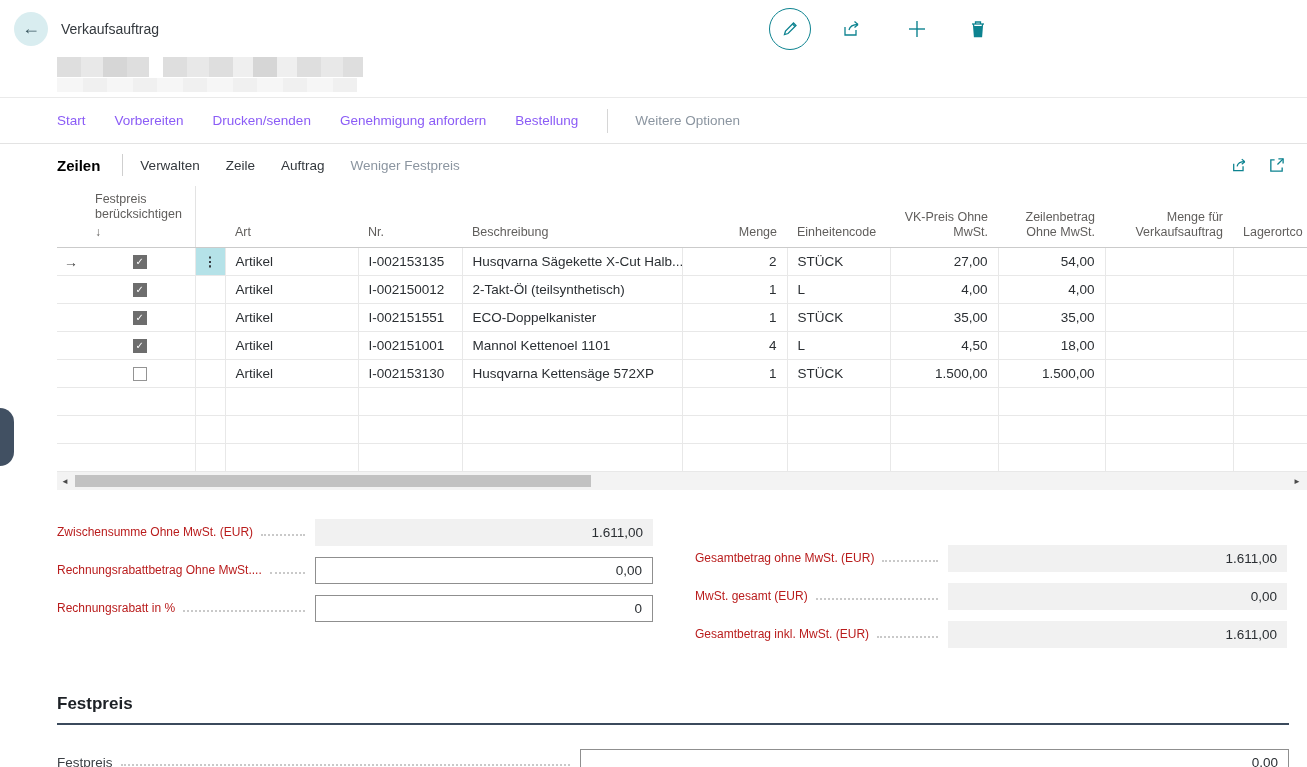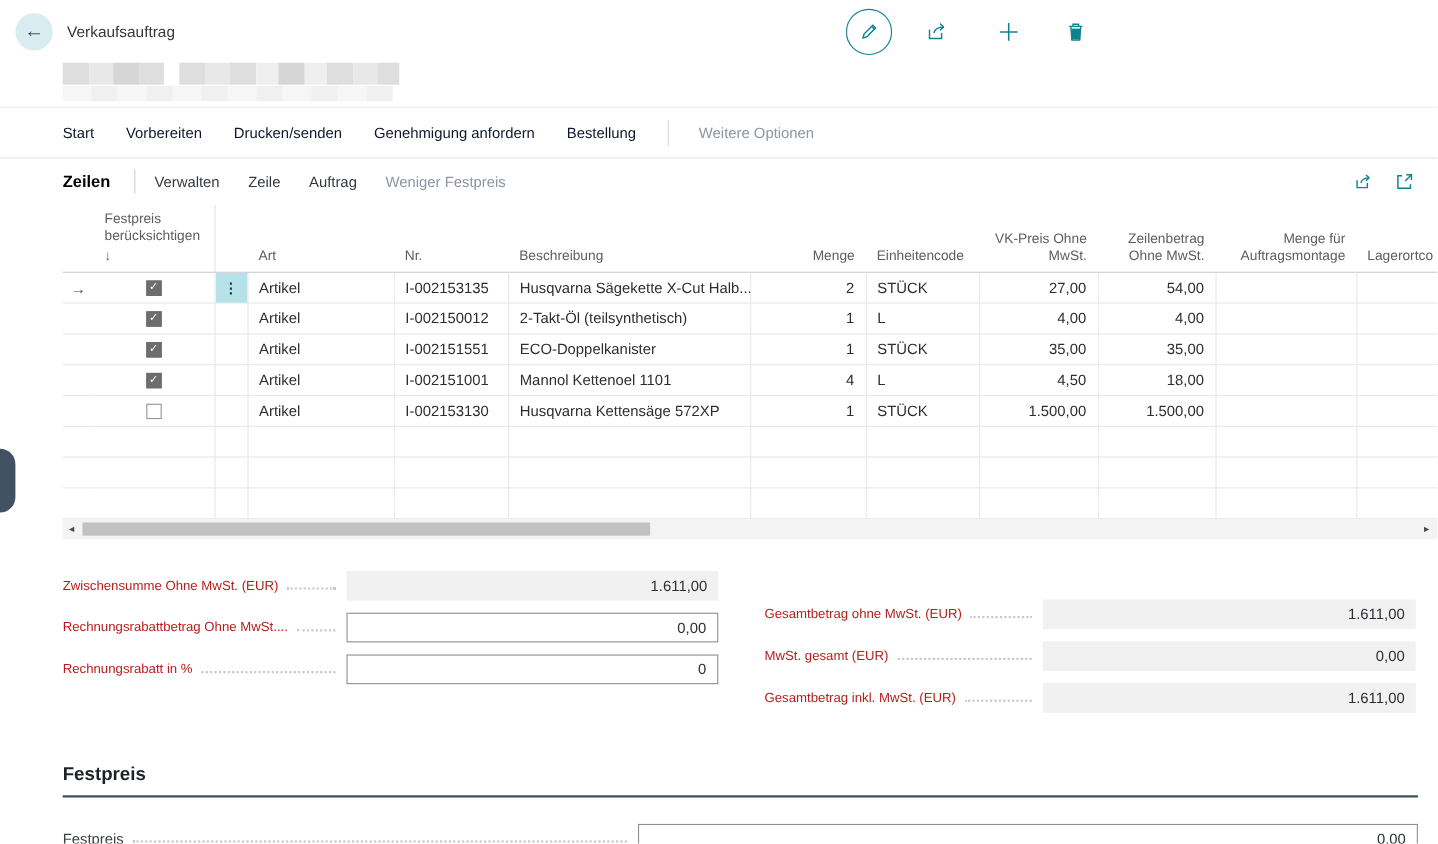--- a/index.html
+++ b/index.html
@@ -24,21 +24,21 @@
   .red-gap { width:14px; }
   .red-band2 { display:flex; height:15px; margin-top:1px; }
   .red-band2 .blk { height:14px; }
   .b1 { background:#dedede; } .b2 { background:#e8e8e8; } .b3 { background:#d6d6d6; } .b4 { background:#efefef; }
   .b5 { background:#f6f6f6; } .b6 { background:#f0f0f0; }
 
   .divider1 { border-top:1px solid #eaeaea; margin-top:4px; }
 
   
   .cmdbar { height:46px; display:flex; align-items:center; padding-left:57px; border-bottom:1px solid #e3e3e3; font-size:13.5px; }
-  .cmd-item { margin-right:29px; color:#0f172a; cursor:pointer; white-space:nowrap; }
+  .cmd-item { margin-right:29px; color:#8b5cf6; cursor:pointer; white-space:nowrap; }
   .cmd-vline { width:1px; height:24px; background:#d6d6d6; margin:0 14px 0 0; }
   .cmd-more { color:#8b95a0; margin-left:13px; cursor:pointer; }
 
   
   .zeilenbar { height:42px; display:flex; align-items:center; padding-left:57px; position:relative; font-size:13.5px; }
   .zl-title { font-size:15px; font-weight:bold; color:#000000; }
   .zl-vline { width:1px; height:22px; background:#cfcfcf; margin:0 17px 0 22px; }
   .zl-item { margin-right:26px; color:#33383d; cursor:pointer; }
   .zl-less { color:#8b95a0; cursor:pointer; }
   .zl-icons { position:absolute; right:22px; top:0; height:42px; display:flex; align-items:center; gap:18px; }
@@ -236,21 +236,21 @@
             <span class="sort-arrow">↓</span>
           </th>
           <th></th>
           <th>Art</th>
           <th>Nr.</th>
           <th>Beschreibung</th>
           <th class="num">Menge</th>
           <th>Einheitencode</th>
           <th class="num">VK-Preis Ohne MwSt.</th>
           <th class="num">Zeilenbetrag Ohne MwSt.</th>
-          <th class="num">Menge für Auftragsmontage</th>
+          <th class="num">Menge für Verkaufsauftrag</th>
           <th>Lagerortco</th>
         </tr>
       </thead>
       <tbody>
         <tr>
           <td class="ctr"><span class="row-arrow">→</span></td>
           <td class="ctr">
               <div class="cb checked">
                 <span class="tick">✓</span>
               </div>

